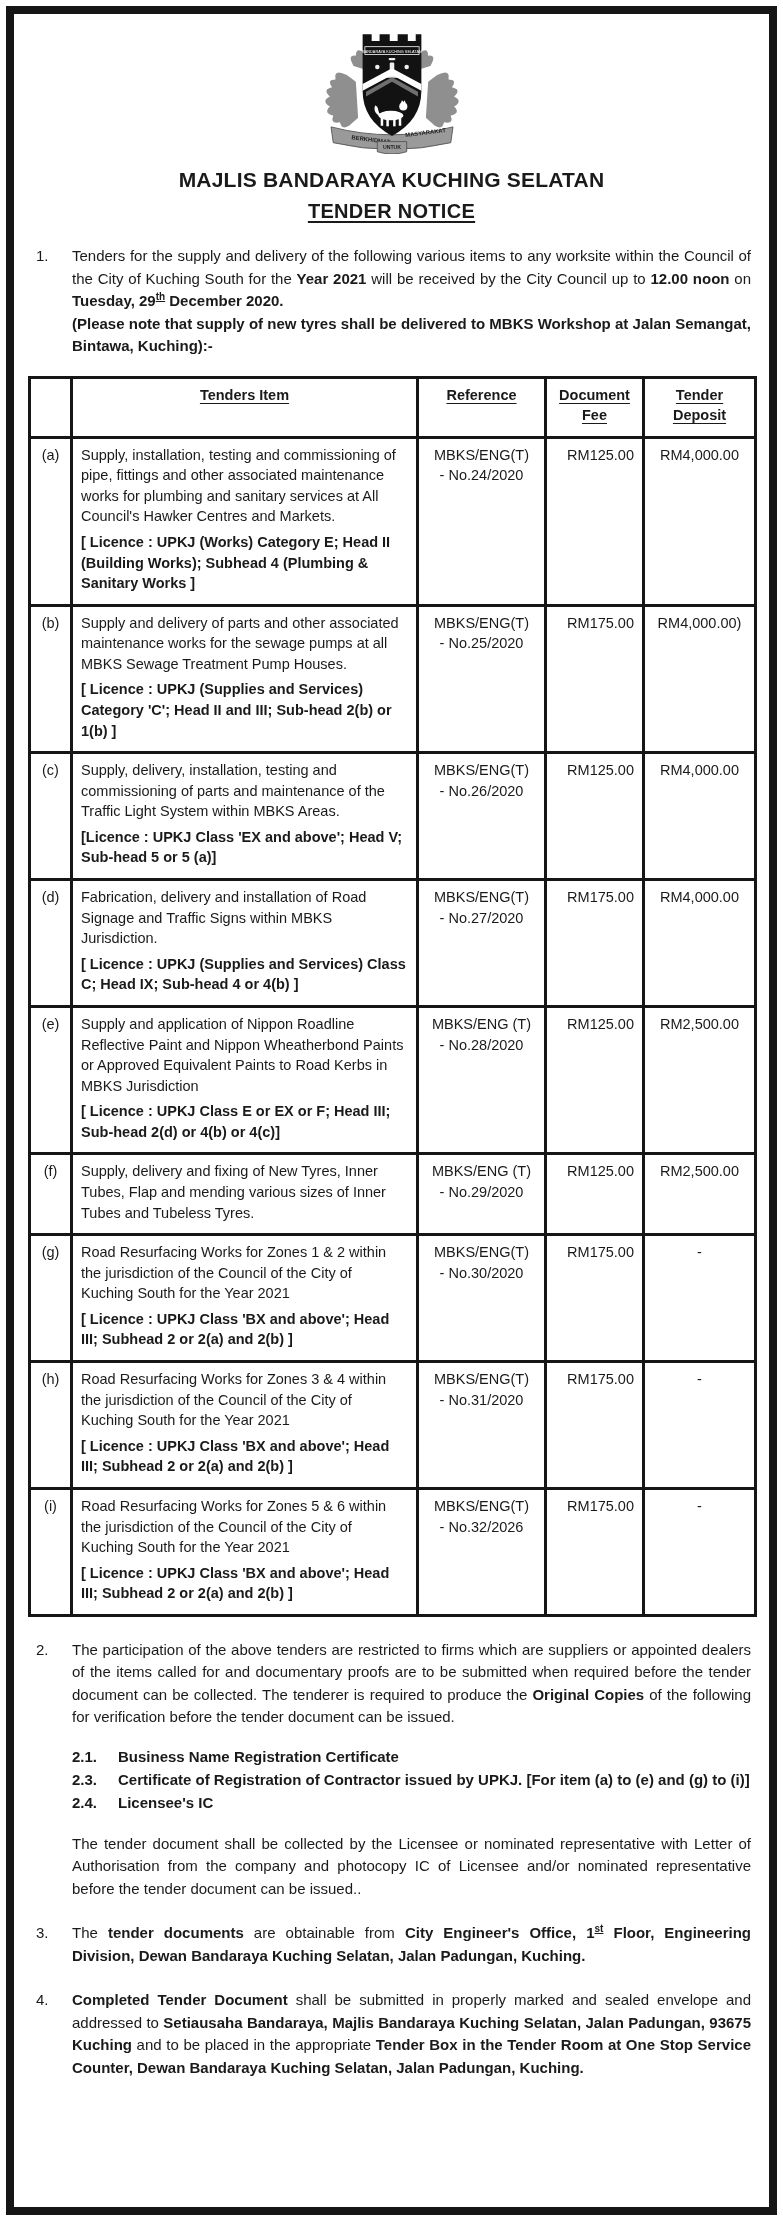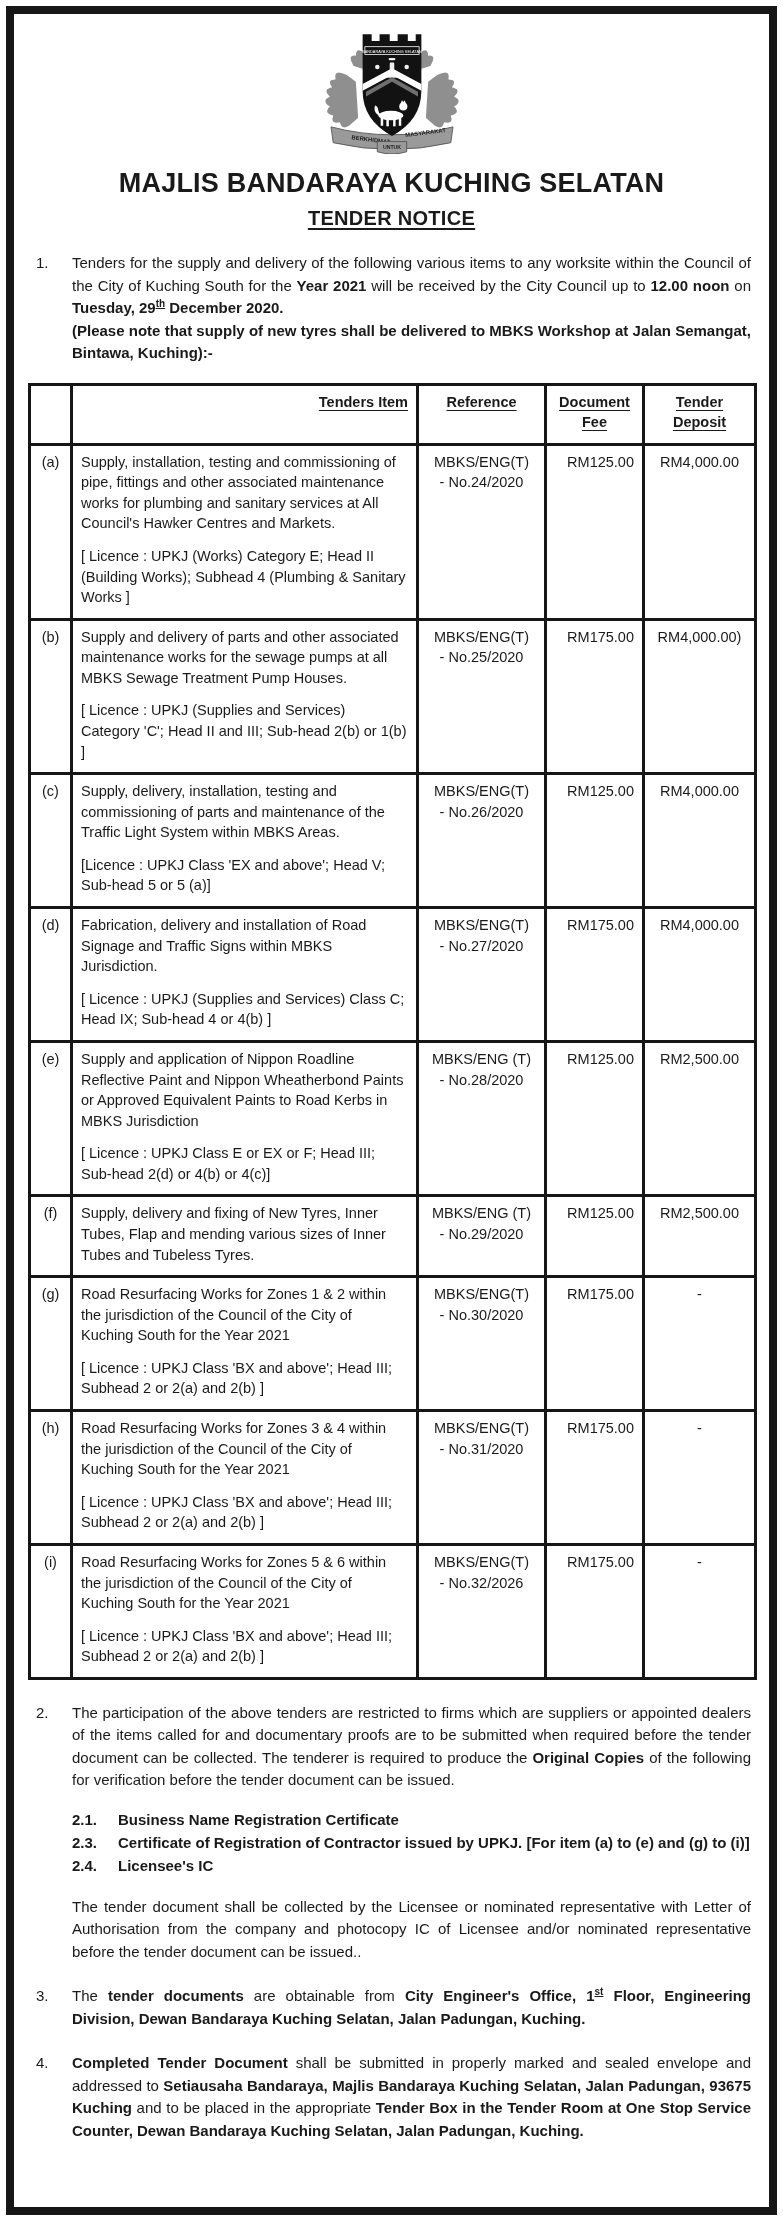--- a/index.html
+++ b/index.html
@@ -14,21 +14,21 @@
     border:8px solid #161616;
     box-sizing:border-box;
     min-height:2209px;
     padding:16px 14px 28px 14px;
     background:#fff;
   }
   
   .header{text-align:center;}
   .crest{display:inline-block;margin-top:2px;}
   .org-title{
-    font-size:27px;font-weight:bold;letter-spacing:0.2px;margin-top:10px;
+    font-size:21px;font-weight:bold;letter-spacing:0.2px;margin-top:10px;
   }
   .doc-title{
     font-size:20px;font-weight:bold;text-decoration:underline;
     text-underline-offset:3px;margin-top:8px;letter-spacing:0.3px;
   }
   
   .para{display:flex;margin-top:22px;font-size:15px;line-height:1.5;}
   .para .num{flex:none;width:44px;padding-left:8px;box-sizing:border-box;}
   .para .body{flex:1;text-align:justify;padding-right:4px;}
   .b{font-weight:bold;}
@@ -51,25 +51,25 @@
     border:3px solid #161616;vertical-align:top;padding:6px 8px 10px 8px;
     overflow-wrap:break-word;
   }
   col.w-key{width:42px;}
   col.w-item{width:346px;}
   col.w-ref{width:128px;}
   col.w-fee{width:98px;}
   col.w-dep{width:112px;}
   th{font-weight:bold;}
   th .hl{text-decoration:underline;text-underline-offset:3px;}
-  th.h-item{text-align:right;padding-left:14px;padding-top:10px;padding-bottom:34px;}
+  th.h-item{text-align:center;padding-left:14px;padding-top:10px;padding-bottom:34px;}
   th.h-c{text-align:center;padding-top:10px;}
   td.c-key{text-align:center;padding-top:10px;}
   td.c-item{padding-left:12px;padding-top:10px;}
-  td.c-item .licence{font-weight:normal;margin-top:12px;}
+  td.c-item .licence{font-weight:bold;margin-top:5px;}
   td.c-ref{text-align:center;padding-top:10px;}
   td.c-fee{text-align:right;padding-top:10px;}
   td.c-dep{text-align:center;padding-top:10px;}
 </style>
 </head>
 <body>
 
 <div class="frame">
 
   <div class="header">

